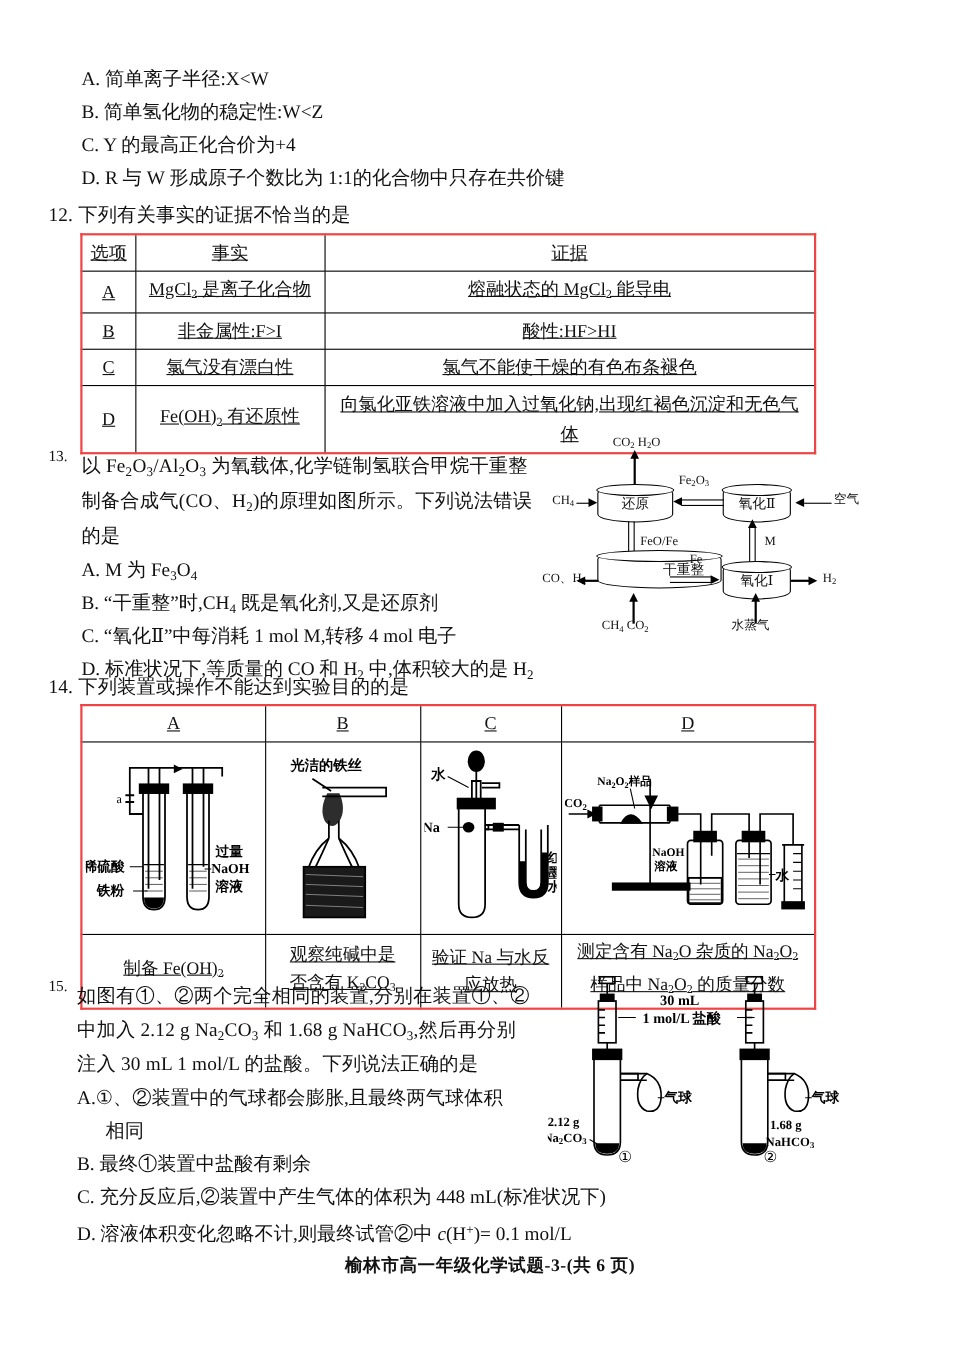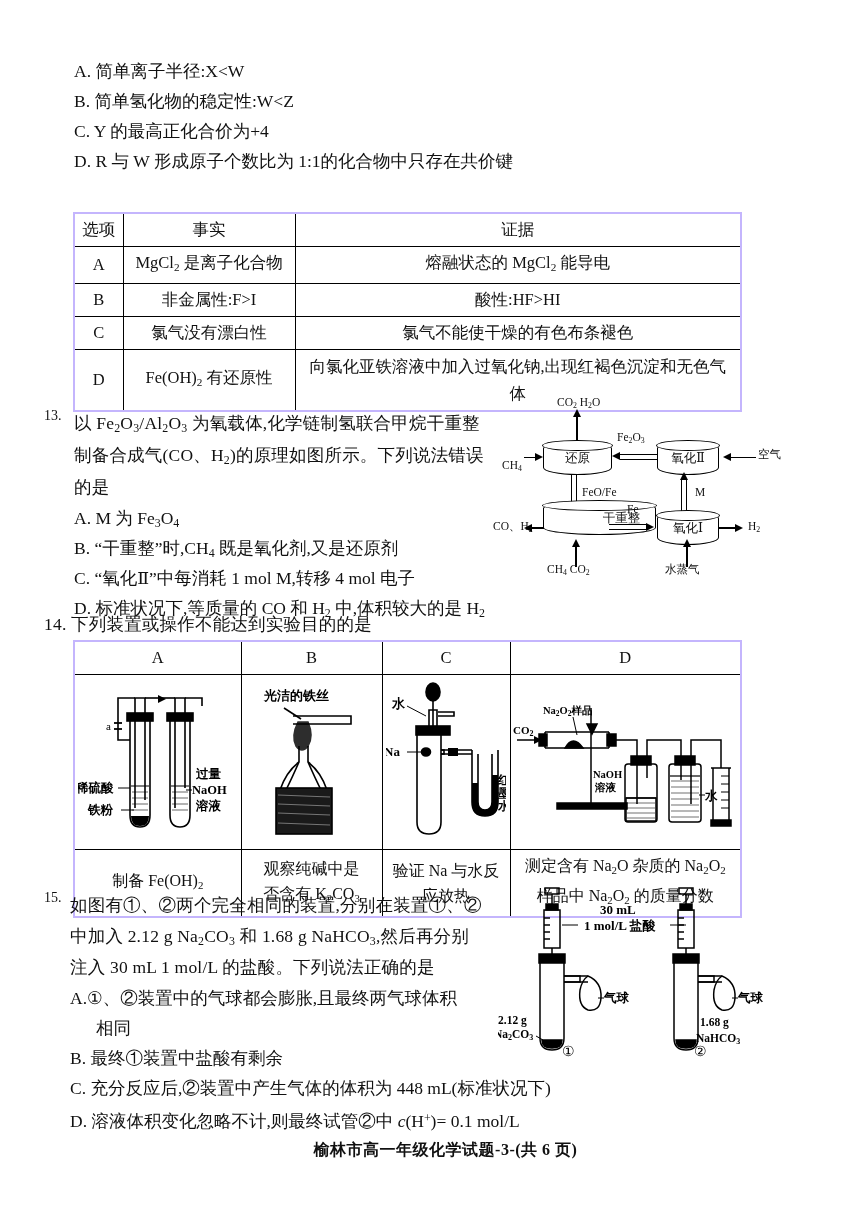--- a/index.html
+++ b/index.html
@@ -23,21 +23,21 @@
   
   table.exam { position:absolute; border-collapse:collapse; table-layout:fixed; }
   table.exam td, table.exam th {
     border:1px solid #000;
     font-weight:normal;
     font-size:16.5px;
     padding:3px 6px;
     vertical-align:middle;
     line-height:26px;
   }
-  table.exam { border:2px solid #c4b5fd; }
+  table.exam { border:2px solid #ef4444;text-decoration:underline; }
   .ctr { text-align:center; }
   .lft { text-align:center; }
 
   
   .flow { position:absolute; }
   .cyl {
     position:absolute; border:1.6px solid #000; border-radius:50%/22%;
     background:#fff; text-align:center; font-size:12.5px; line-height:1;
     display:flex; align-items:center; justify-content:center;
   }
@@ -74,20 +74,24 @@
   <div class="opt" style="left:74px; top:56px;">
     A. 简单离子半径:X&lt;W
   </div>
   <div class="opt" style="left:74px; top:116px;">
     C. Y 的最高正化合价为+4
   </div>
   <div class="opt" style="left:74px; top:146px;">
     D. R 与 W 形成原子个数比为 1:1的化合物中只存在共价键
   </div>
 
+  <div class="q" style="left:44px; top:180px;">
+    <span>12.</span>
+    <span>下列有关事实的证据不恰当的是</span>
+  </div>
 
   <table class="exam" style="left:73px; top:212px; width:667px;">
     <colgroup>
         <col style="width:49px">
         <col style="width:172px">
         <col style="width:446px">
       </colgroup>
     <tbody>
       <tr>
         <td class="ctr">选项</td>
@@ -146,21 +150,21 @@
       CO<sub>2</sub> H<sub>2</sub>O
     </div>
 
     <div class="ln" style="left:71px; top:19px; width:1.6px; height:26px;"></div>
     <div class="arw arw-u" style="left:67.5px; top:13px;"></div>
 
     <div class="cyl" style="left:38px; top:45px; width:67px; height:32px;text-align:center;">
       <span>还原</span>
     </div>
 
-    <div class="fl-lbl" style="left:-3px; top:63px;">
+    <div class="fl-lbl" style="left:-3px; top:53px;">
       CH<sub>4</sub>
     </div>
     <div class="ln" style="left:19px; top:60.5px; width:12px; height:1.6px;"></div>
     <div class="arw arw-r" style="left:30px; top:57px;"></div>
 
     <div class="cyl" style="left:152px; top:45px; width:60px; height:32px;">
       <span>氧化Ⅱ</span>
     </div>
 
     <div class="fl-lbl" style="left:112px; top:35px;">

